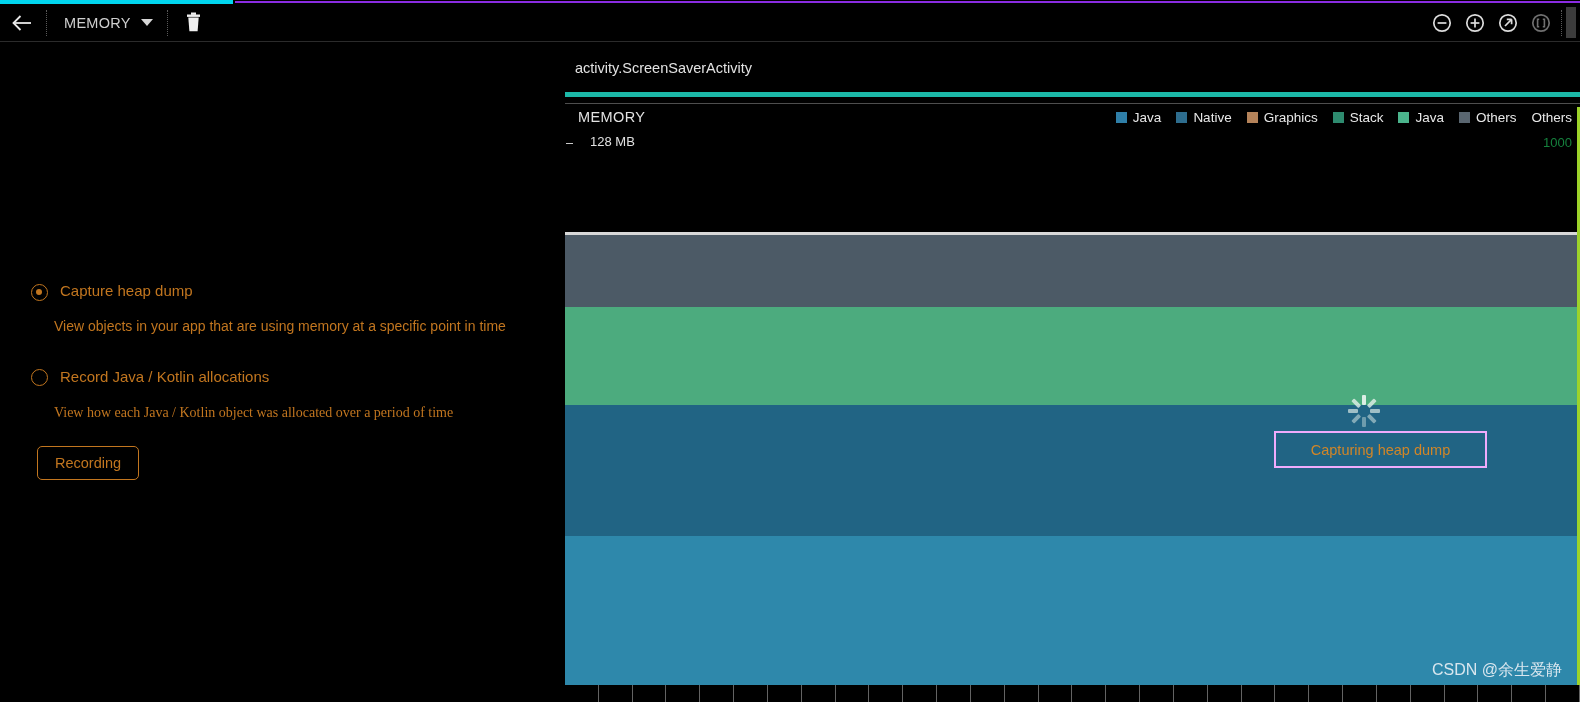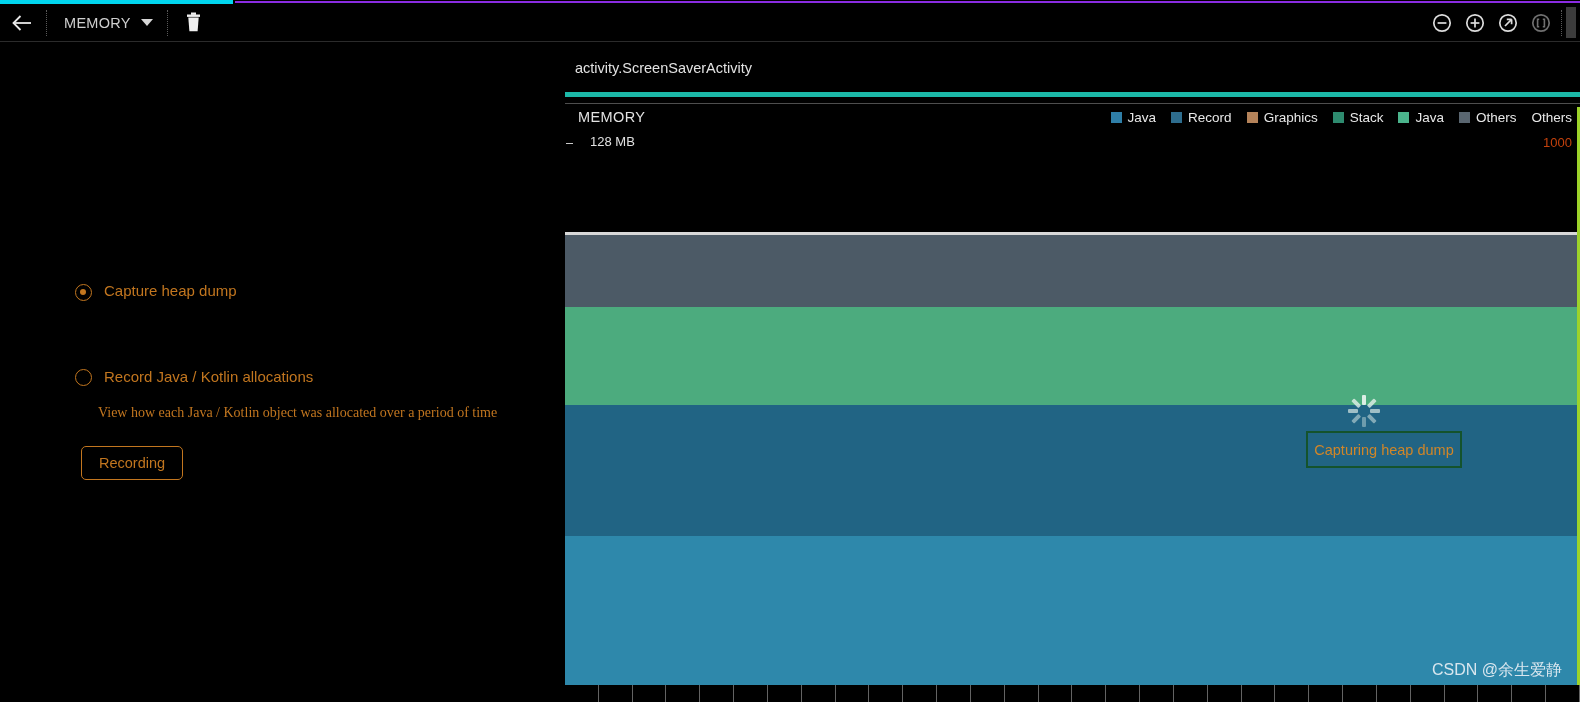--- a/index.html
+++ b/index.html
@@ -104,21 +104,20 @@
     background: #3c3c3c;
   }
 
   
   .left-panel {
     position: absolute;
     left: 0; top: 42px;
     width: 564px;
     height: 660px;
     background: #000000;
-    margin-left: 44px;
   }
   .opt-row {
     position: absolute;
     display: flex;
     align-items: flex-start;
     gap: 12px;
     cursor: pointer;
   }
   .radio {
     width: 17px; height: 17px;
@@ -224,21 +223,21 @@
   .axis-tick {
     position: absolute;
     left: 2px;
     width: 7px; height: 1px;
     background: #c9c9c9;
   }
   .axis-right-lbl {
     position: absolute;
     right: 8px;
     font-size: 13px;
-    color: #c2410c;
+    color: #15803d;
     white-space: nowrap;
   }
   .plot {
     position: absolute;
     left: 1px; top: 190px;
     width: 1015px; height: 470px;
   }
   .band {
     position: absolute;
     left: 0;
@@ -278,27 +277,26 @@
     position: absolute;
     left: 16px; top: 2px;
     width: 4px; height: 10px;
     background: #e3f0ea;
     border-radius: 1px;
     transform-origin: 2px 16px;
   }
   .capture-box {
     position: absolute;
     left: 710px; top: 389px;
-    width: 156px; height: 37px;
-    border: 2px solid #14532d;
+    width: 213px; height: 37px;
+    border: 2px solid #f0abfc;
     box-sizing: border-box;
     display: flex;
     align-items: center;
     justify-content: center;
-    margin-left: 32px;
   }
   .capture-box span {
     font-size: 14.5px;
     color: #d18628;
   }
   .watermark {
     position: absolute;
     right: 18px; bottom: 21px;
     font-size: 16px;
     color: #e6eef4;
@@ -371,20 +369,21 @@
     <div class="edge-block"></div>
   </div>
 </div>
 
 <div class="left-panel">
 
   <div class="opt-row" style="left:31px; top:240px;">
     <span class="radio checked"></span>
     <span class="opt-label">Capture heap dump</span>
   </div>
+  <div class="opt-desc" style="left:54px; top:274px; width:470px;">View objects in your app that are using memory at a specific point in time</div>
 
   <div class="opt-row" style="left:31px; top:325px;align-items:center;">
     <span class="radio"></span>
     <span class="opt-label">Record Java / Kotlin allocations</span>
   </div>
   <div class="opt-desc" style="left:54px; top:361px; width:500px;font-family:Liberation Serif, serif;">View how each Java / Kotlin object was allocated over a period of time</div>
 
   <button class="rec-btn">Recording</button>
 </div>
 
@@ -396,21 +395,21 @@
 
   <div class="memory-label">MEMORY</div>
 
   <div class="legend">
     <div class="legend-item">
       <span class="legend-swatch" style="background:#2f7fa8"></span>
       <span>Java</span>
     </div>
     <div class="legend-item">
       <span class="legend-swatch" style="background:#2e6d8e"></span>
-      <span>Record</span>
+      <span>Native</span>
     </div>
     <div class="legend-item">
       <span class="legend-swatch" style="background:#b5835a"></span>
       <span>Graphics</span>
     </div>
     <div class="legend-item">
       <span class="legend-swatch" style="background:#2e8b6f"></span>
       <span>Stack</span>
     </div>
     <div class="legend-item">

